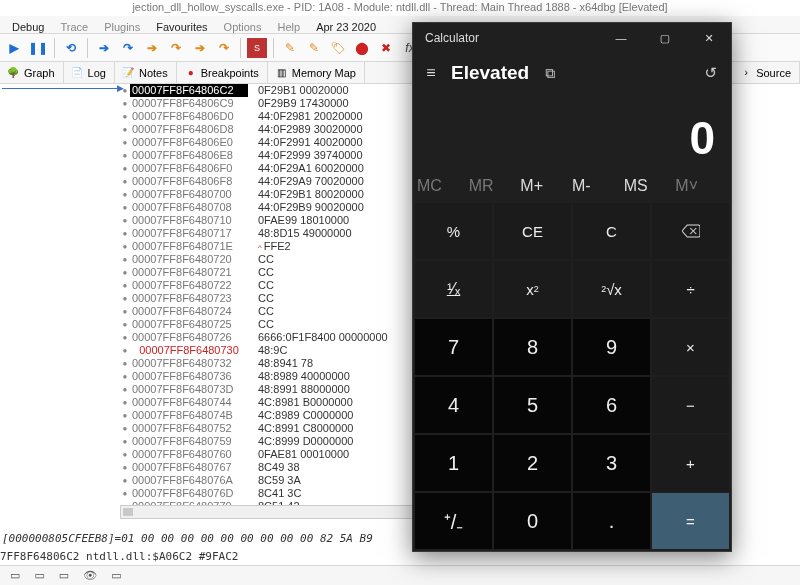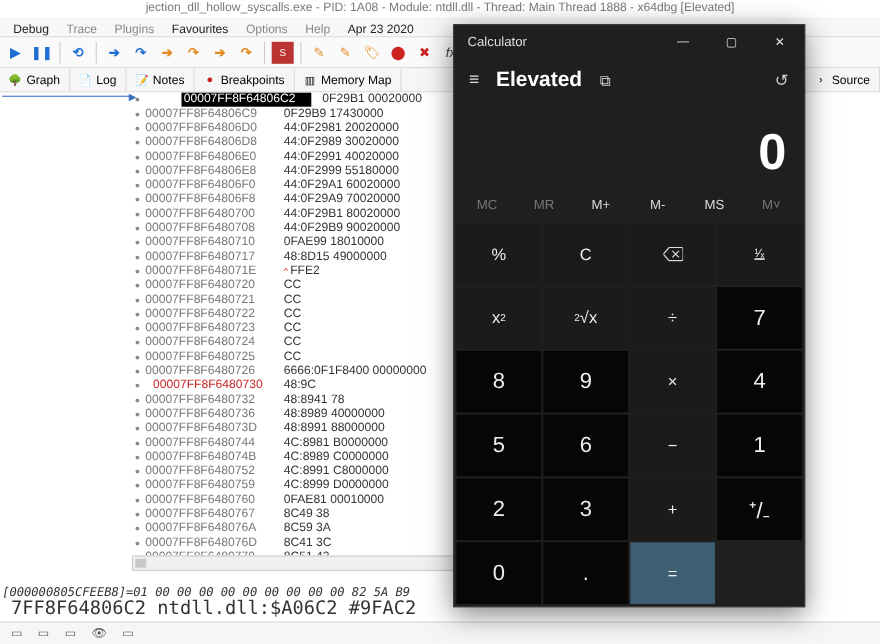--- a/index.html
+++ b/index.html
@@ -28,55 +28,55 @@
   .tab-ico { width: 12px; height: 12px; display: inline-flex; align-items: center; justify-content: center; font-size: 10px; }
   
   .disasm-wrap { position: absolute; left: 0; top: 84px; right: 0; bottom: 0; background: #fff; }
   .eip-arrow { position: absolute; left: 2px; top: 0; width: 118px; height: 14px; color: #3a6fc6; font-size: 11px; }
   .eip-arrow span { display: inline-block; width: 100%; border-bottom: 1px solid #3a6fc6; position: relative; top: -5px;}
   .eip-arrow::after { content: '▶'; position: absolute; right: -4px; top: -1px; font-size: 9px; color: #3a6fc6;}
   .disasm { position: absolute; left: 120px; top: 0; right: 0; bottom: 80px; overflow: hidden; font-family: Consolas, monospace; font-size: 11px; line-height: 13px; }
   .drow { display: flex; height: 13px; align-items: center; }
   .gut { width: 10px; text-align: center; color: #888; font-size: 8px; }
   .addr { width: 118px; padding: 0 2px; color: #777; }
-  .addr.sel { background: #000; color: #fff; margin-left: 35px; }
+  .addr.sel { background: #000; color: #fff; }
   .addr.redtxt { color: #c22; text-align: center; }
   .bytes { padding-left: 10px; color: #333; white-space: pre; }
   .caret-u { color: #c22; font-size: 8px; padding-right: 2px; }
   .disasm-scroll { position: absolute; left: 120px; bottom: 66px; width: 300px; height: 14px; background: #f0f0f0; border: 1px solid #ccc; }
   .disasm-scroll .thumb { position: absolute; left: 2px; top: 2px; width: 10px; height: 8px; background: #c8c8c8; }
   
   .dump { position: absolute; left: 2px; bottom: 40px; font-family: Consolas, monospace; font-size: 11px; color: #333; font-style: italic; }
   
-  .status { position: absolute; left: 10px; bottom: 22px; font-family: Consolas, monospace; font-size: 17px; color: #333; }
+  .status { position: absolute; left: 0; bottom: 22px; font-family: Consolas, monospace; font-size: 11px; color: #333; }
   
   .bottom-tabs { position: absolute; left: 0; bottom: 0; right: 0; height: 20px; background: #f6f6f6; border-top: 1px solid #d8d8d8; display: flex; align-items: center; gap: 6px; padding: 0 6px; font-size: 11px; color: #555;}
   .bottom-tabs .bt { display: flex; align-items: center; gap: 4px; padding: 0 4px; }
 
   
   .calc { position: absolute; left: 412px; top: 22px; width: 320px; height: 530px; background: #1f1f1f; color: #fff; box-shadow: 0 6px 24px rgba(0,0,0,.5); display: flex; flex-direction: column; border: 1px solid #3a3a3a;}
   .calc-titlebar { height: 30px; display: flex; align-items: center; }
   .calc-title { font-size: 12px; padding-left: 12px; flex: 1; color: #ddd; }
   .win-btn { width: 44px; height: 30px; display: flex; align-items: center; justify-content: center; color: #ddd; font-size: 11px; }
   .calc-header { height: 40px; display: flex; align-items: center; padding: 0 8px; gap: 10px; }
   .ham { width: 20px; text-align: center; font-size: 16px; color: #ddd; }
   .calc-mode { font-size: 19px; font-weight: 600; }
   .ktt { font-size: 14px; color: #ccc; margin-left: 6px;}
   .hist-ico { margin-left: auto; font-size: 15px; color: #ccc; padding-right: 6px;}
   .calc-display { height: 78px; display: flex; align-items: flex-end; justify-content: flex-end; padding: 0 16px 6px; font-size: 46px; font-weight: 600; }
   .calc-mem { height: 30px; display: flex; align-items: center; justify-content: space-around; padding: 0 4px; }
-  .calc-mem span { font-size: 12px; color: #777; flex: 1; text-align: center; }
+  .calc-mem span { font-size: 16px; color: #777; flex: 1; text-align: left; }
   .calc-mem span.on { color: #ddd; }
   .calc-grid { flex: 1; display: grid; grid-template-columns: repeat(4,1fr); grid-template-rows: repeat(6,1fr); gap: 2px; padding: 2px; }
   .cbtn { background: #131313; display: flex; align-items: center; justify-content: center; font-size: 15px; color: #eee; }
   .cbtn.light { background: #1b1b1b; }
   .cbtn.num { background: #060606; font-size: 20px; }
   .cbtn.eq { background: #3e5e73; }
   .sup { font-size: 9px; vertical-align: super; }
-  .frac { font-size: 11px; text-decoration: underline; }
+  .frac { font-size: 16px; text-decoration: underline; }
   .bksp svg { width: 18px; height: 14px; }
 </style>
 </head>
 <body>
 
 <div class="dbg-title">jection_dll_hollow_syscalls.exe - PID: 1A08 - Module: ntdll.dll - Thread: Main Thread 1888 - x64dbg [Elevated]</div>
 
 <div class="menu-bar">
   <span class="menu-item enabled">Debug</span>
   <span class="menu-item">Trace</span>
@@ -165,21 +165,21 @@
         <span class="bytes">44:0F2989 30020000</span>
       </div>
       <div class="drow">
         <span class="gut">●</span>
         <span class="addr">00007FF8F64806E0</span>
         <span class="bytes">44:0F2991 40020000</span>
       </div>
       <div class="drow">
         <span class="gut">●</span>
         <span class="addr">00007FF8F64806E8</span>
-        <span class="bytes">44:0F2999 55180000</span>
+        <span class="bytes">44:0F2999 39740000</span>
       </div>
       <div class="drow">
         <span class="gut">●</span>
         <span class="addr">00007FF8F64806F0</span>
         <span class="bytes">44:0F29A1 60020000</span>
       </div>
       <div class="drow">
         <span class="gut">●</span>
         <span class="addr">00007FF8F64806F8</span>
         <span class="bytes">44:0F29A9 70020000</span>
@@ -341,20 +341,21 @@
   <div class="calc-mem" id="calc-mem">
       <span>MC</span>
       <span>MR</span>
       <span class="on">M+</span>
       <span class="on">M-</span>
       <span class="on">MS</span>
       <span>M˅</span>
     </div>
   <div class="calc-grid" id="calc-grid">
       <div class="cbtn light">%</div>
+      <div class="cbtn light">CE</div>
       <div class="cbtn light">C</div>
       <div class="cbtn light bksp">
         <svg viewBox="0 0 24 16">
           <path d="M7 0h15a2 2 0 012 2v12a2 2 0 01-2 2H7l-7-8 7-8z" fill="none" stroke="#ddd" stroke-width="1.4"></path>
           <path d="M11 4l8 8M19 4l-8 8" stroke="#ddd" stroke-width="1.4"></path>
         </svg>
       </div>
       <div class="cbtn light frac">
         <span class="frac">¹⁄ₓ</span>
       </div>

